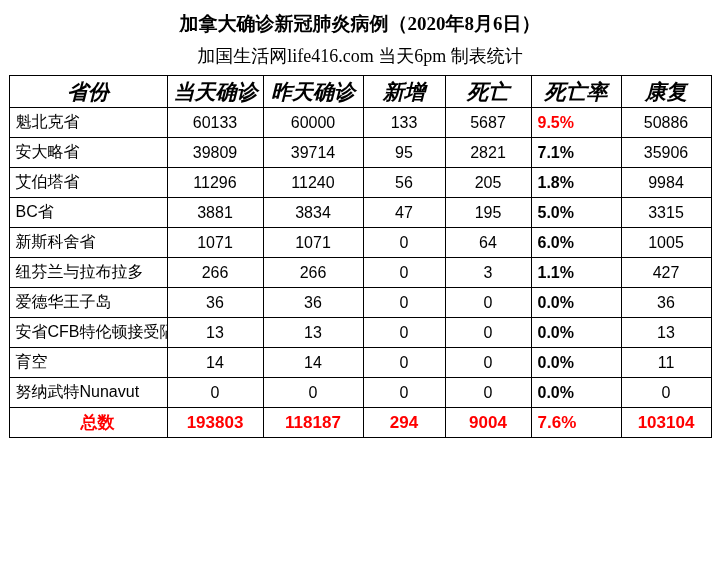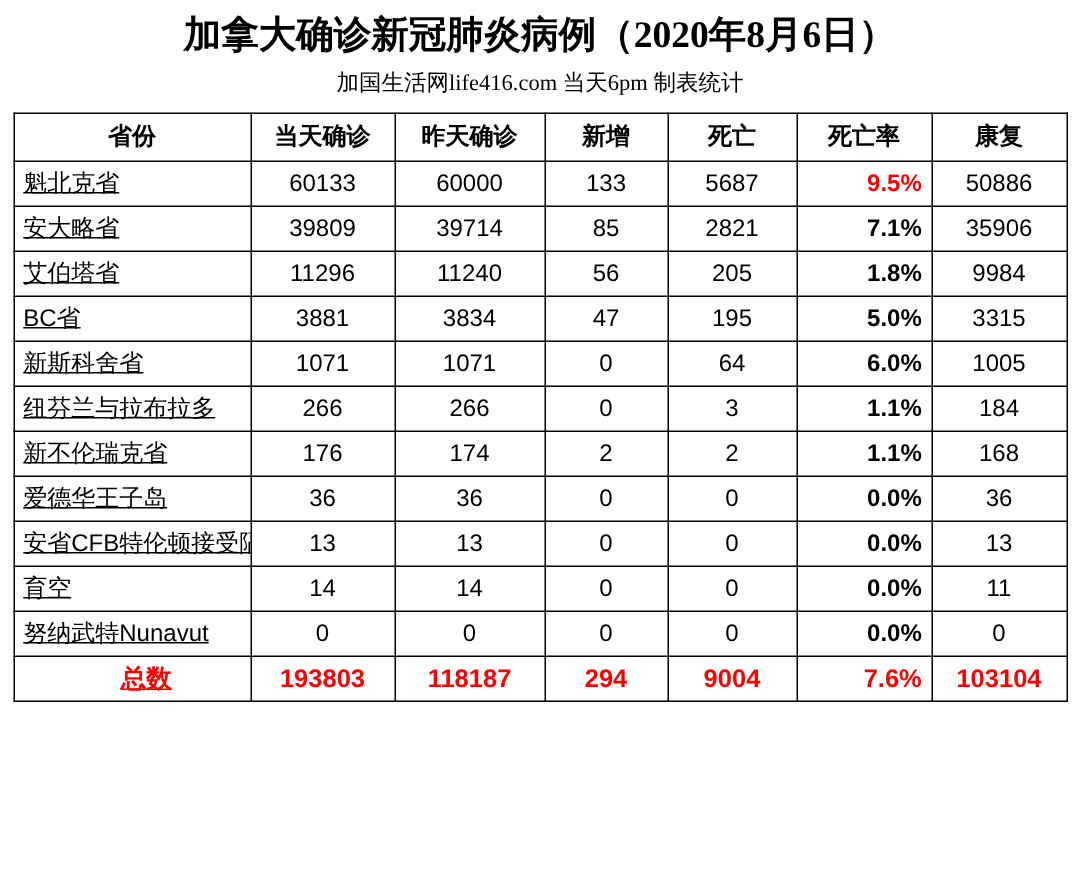--- a/index.html
+++ b/index.html
@@ -16,31 +16,31 @@
   }
   .page {
     width: 720px;
     height: 586px;
     position: relative;
     box-sizing: border-box;
     padding: 0;
   }
   .title {
     text-align: center;
-    font-size: 25px;
+    font-size: 19px;
     font-weight: bold;
     letter-spacing: 0px;
     margin-top: 10px;
     margin-bottom: 0;
     line-height: 28px;
     font-family: "Liberation Serif", serif;
   }
   .subtitle {
     text-align: center;
-    font-size: 15px;
+    font-size: 18px;
     margin-top: 9px;
     margin-bottom: 10px;
     line-height: 18px;
     font-family: "Liberation Serif", serif;
   }
   table.data {
     border-collapse: collapse;
     width: 702px;
     margin: 0 auto;
     table-layout: fixed;
@@ -50,43 +50,43 @@
     height: 30px;
     font-size: 16px;
     padding: 0 6px;
     box-sizing: border-box;
     overflow: hidden;
     white-space: nowrap;
   }
   table.data th {
     font-weight: bold;
     text-align: center;
-    font-size: 16px;
+    font-size: 21px;
     height: 32px;
+    font-style: italic;
   }
   col.c-prov { width: 158px; }
   col.c-today { width: 96px; }
   col.c-yest { width: 100px; }
   col.c-new { width: 82px; }
   col.c-death { width: 86px; }
   col.c-rate { width: 90px; }
   col.c-rec { width: 90px; }
 
   td.prov {
     text-align: left;
     font-size: 17px;
     padding-left: 8px;
-    text-decoration: underline;
   }
   td.num {
     text-align: center;
     font-size: 17px;
   }
   td.rate {
-    text-align: right;
+    text-align: left;
     font-size: 17px;
     font-weight: bold;
     margin-left: 24px;
   }
   tr.total td {
     color: #ff0000;
     font-weight: bold;
     font-size: 17px;
   }
   tr.total td.prov {
@@ -136,21 +136,21 @@
         <td class="num">60000</td>
         <td class="num">133</td>
         <td class="num">5687</td>
         <td class="rate hl">9.5%</td>
         <td class="num">50886</td>
       </tr>
       <tr>
         <td class="prov">安大略省</td>
         <td class="num">39809</td>
         <td class="num">39714</td>
-        <td class="num">85</td>
+        <td class="num">95</td>
         <td class="num">2821</td>
         <td class="rate">7.1%</td>
         <td class="num">35906</td>
       </tr>
       <tr>
         <td class="prov">艾伯塔省</td>
         <td class="num">11296</td>
         <td class="num">11240</td>
         <td class="num">56</td>
         <td class="num">205</td>
@@ -175,30 +175,21 @@
         <td class="rate">6.0%</td>
         <td class="num">1005</td>
       </tr>
       <tr>
         <td class="prov">纽芬兰与拉布拉多</td>
         <td class="num">266</td>
         <td class="num">266</td>
         <td class="num">0</td>
         <td class="num">3</td>
         <td class="rate">1.1%</td>
-        <td class="num">184</td>
-      </tr>
-      <tr>
-        <td class="prov">新不伦瑞克省</td>
-        <td class="num">176</td>
-        <td class="num">174</td>
-        <td class="num">2</td>
-        <td class="num">2</td>
-        <td class="rate">1.1%</td>
-        <td class="num">168</td>
+        <td class="num">427</td>
       </tr>
       <tr>
         <td class="prov">爱德华王子岛</td>
         <td class="num">36</td>
         <td class="num">36</td>
         <td class="num">0</td>
         <td class="num">0</td>
         <td class="rate">0.0%</td>
         <td class="num">36</td>
       </tr>

